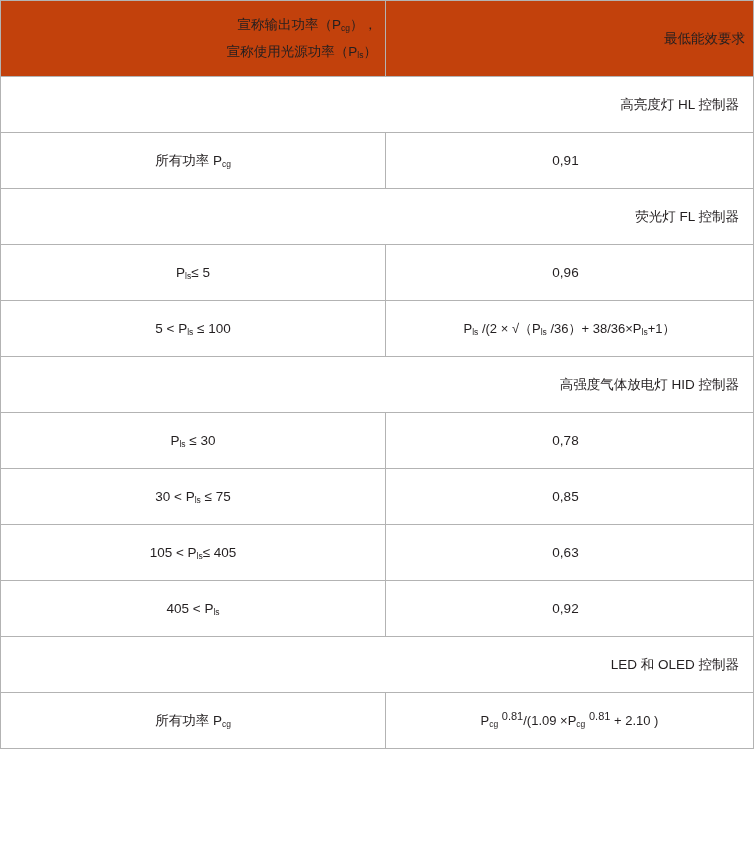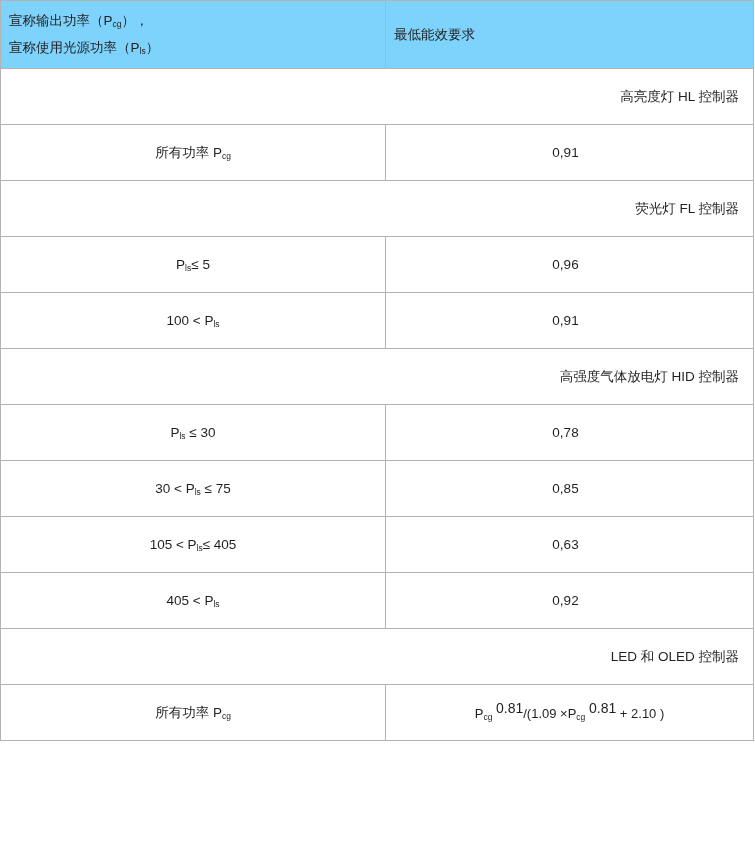--- a/index.html
+++ b/index.html
@@ -27,25 +27,25 @@
   table.spec-table td,
   table.spec-table th {
     border: 1px solid #b3b3b3;
     vertical-align: middle;
     box-sizing: border-box;
   }
   col.c1 { width: 385px; }
   col.c2 { width: 368px; }
 
   thead th {
-    background: #7dd3fc;
-    height: 68px;
+    background: #c2410c;
+    height: 76px;
     font-weight: normal;
     font-size: 13.5px;
-    text-align: left;
+    text-align: right;
     padding: 6px 8px;
     line-height: 26px;
   }
   .hdr-line { display: block; white-space: nowrap; }
 
   td.section {
     height: 56px;
     padding: 0 14px;
     font-size: 13.5px;
     text-align: right;
@@ -68,21 +68,21 @@
     font-size: 13px;
     white-space: nowrap;
   }
   sub {
     font-size: 8.5px;
     vertical-align: baseline;
     position: relative;
     top: 2px;
   }
   sup {
-    font-size: 14px;
+    font-size: 11px;
     vertical-align: baseline;
     position: relative;
     top: -5px;
   }
   .nb { white-space: nowrap; }
 </style>
 </head>
 <body>
 
 <div class="table-wrap">
@@ -113,25 +113,27 @@
 
       <tr>
         <td class="section" colspan="2"><span>荧光灯 FL 控制器</span></td>
       </tr>
 
       <tr>
         <td class="label"><span>P</span><sub>ls</sub><span>≤ 5</span></td>
         <td class="value"><span>0,96</span></td>
       </tr>
 
+      <tr>
+        <td class="label"><span>5 &lt; P</span><sub>ls</sub><span> ≤ 100</span></td>
+        <td class="value formula">
+          <span class="nb">P<sub>ls</sub> /(2 × √（P<sub>ls</sub> /36）+ 38/36×P<sub>ls</sub>+1）</span>
+        </td>
+      </tr>
 
-      <tr>
-        <td class="label"><span>100 &lt; P</span><sub>ls</sub><span></span></td>
-        <td class="value"><span>0,91</span></td>
-      </tr>
 
       <tr>
         <td class="section" colspan="2"><span>高强度气体放电灯 HID 控制器</span></td>
       </tr>
 
       <tr>
         <td class="label"><span>P</span><sub>ls</sub><span> ≤ 30</span></td>
         <td class="value"><span>0,78</span></td>
       </tr>
 

